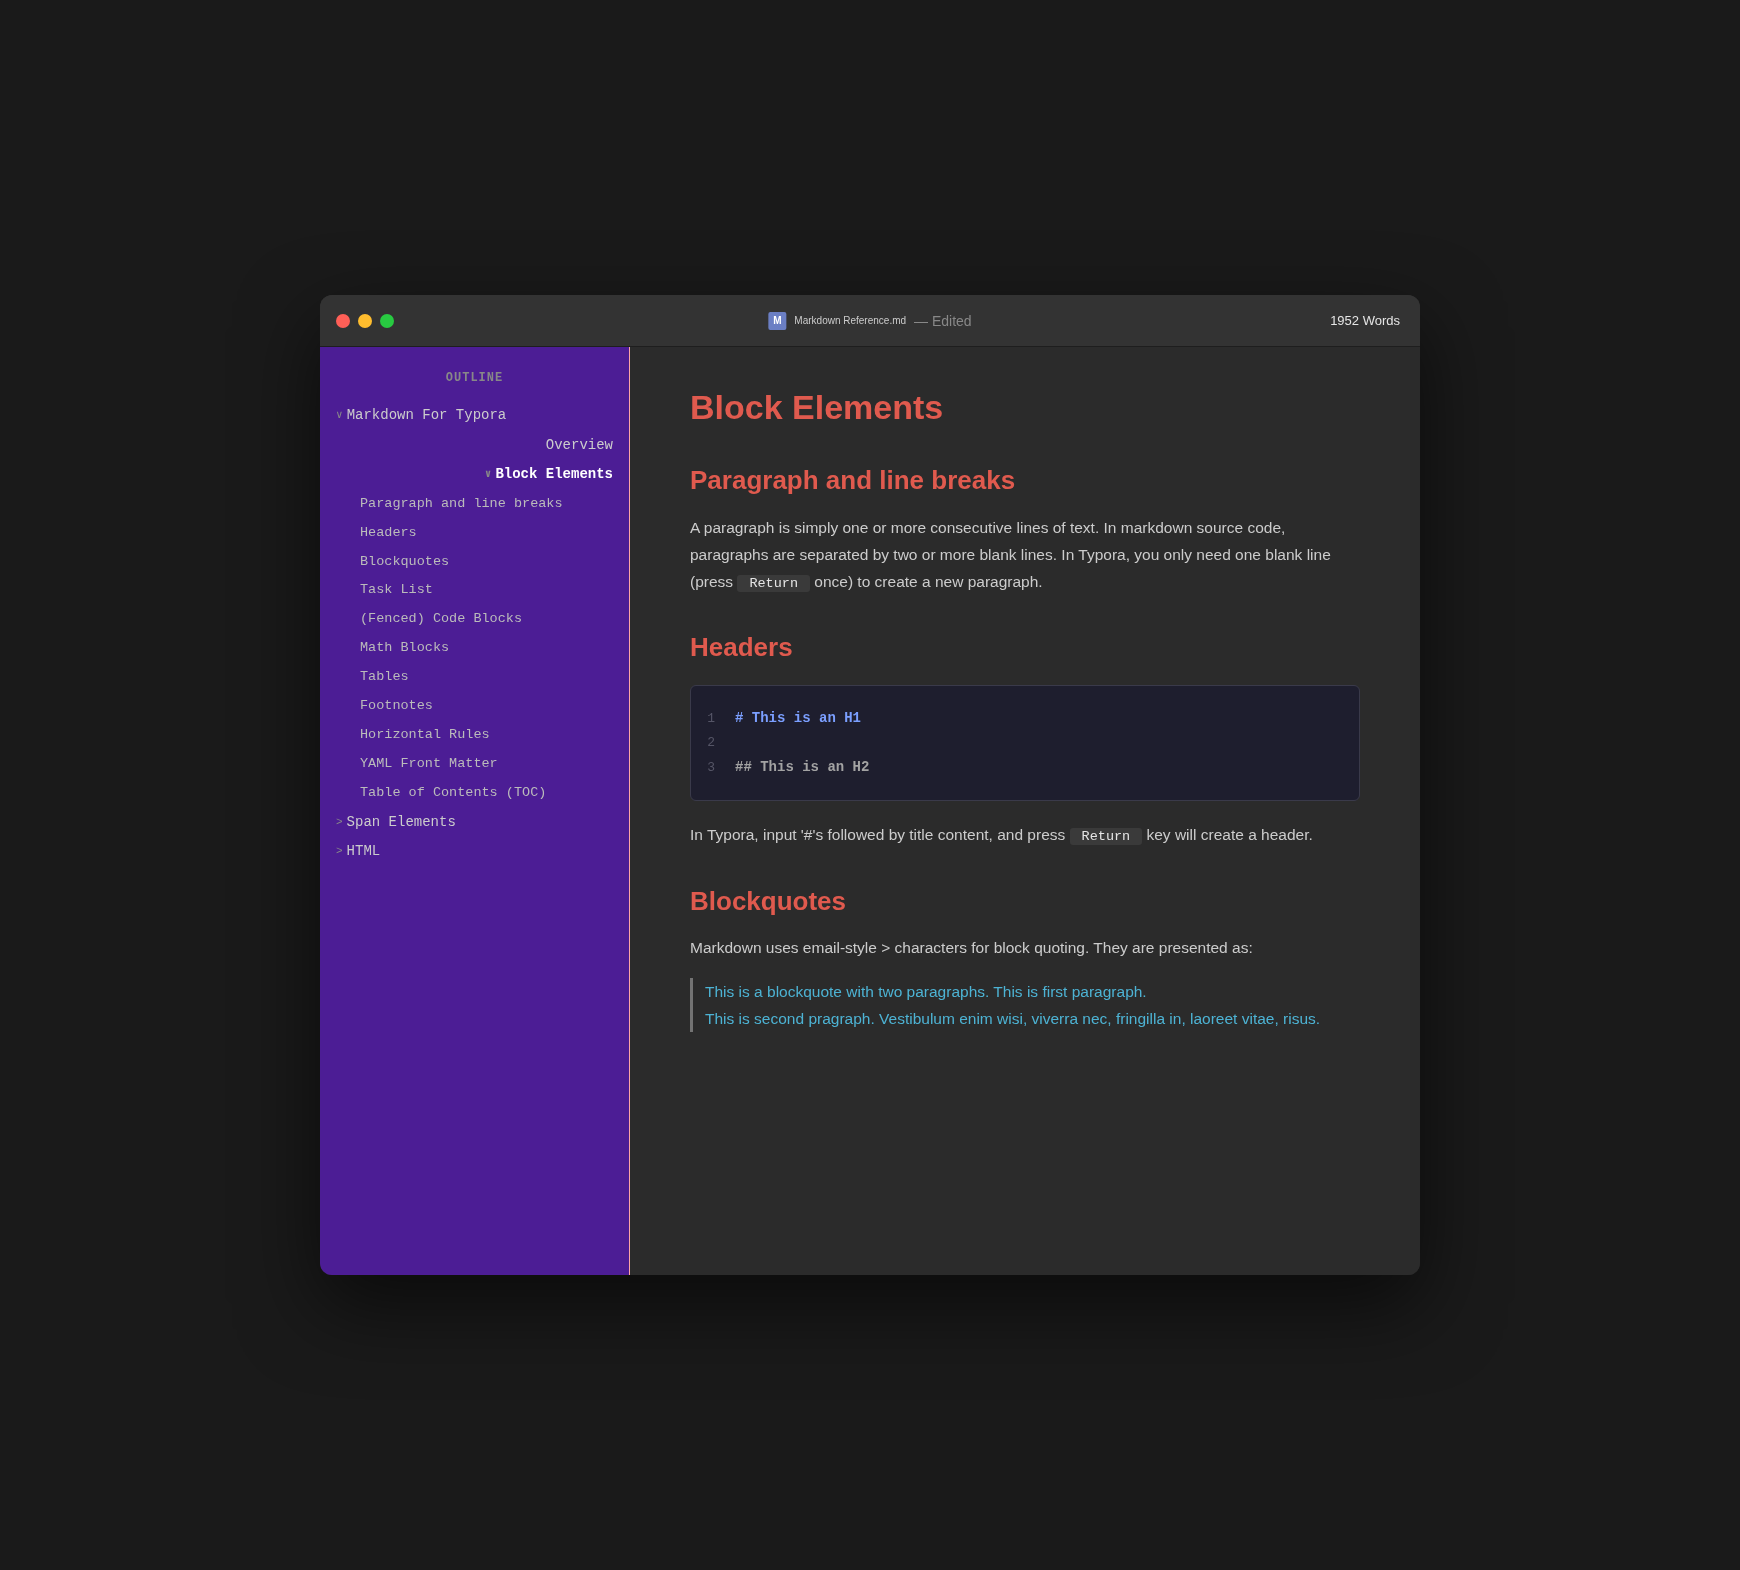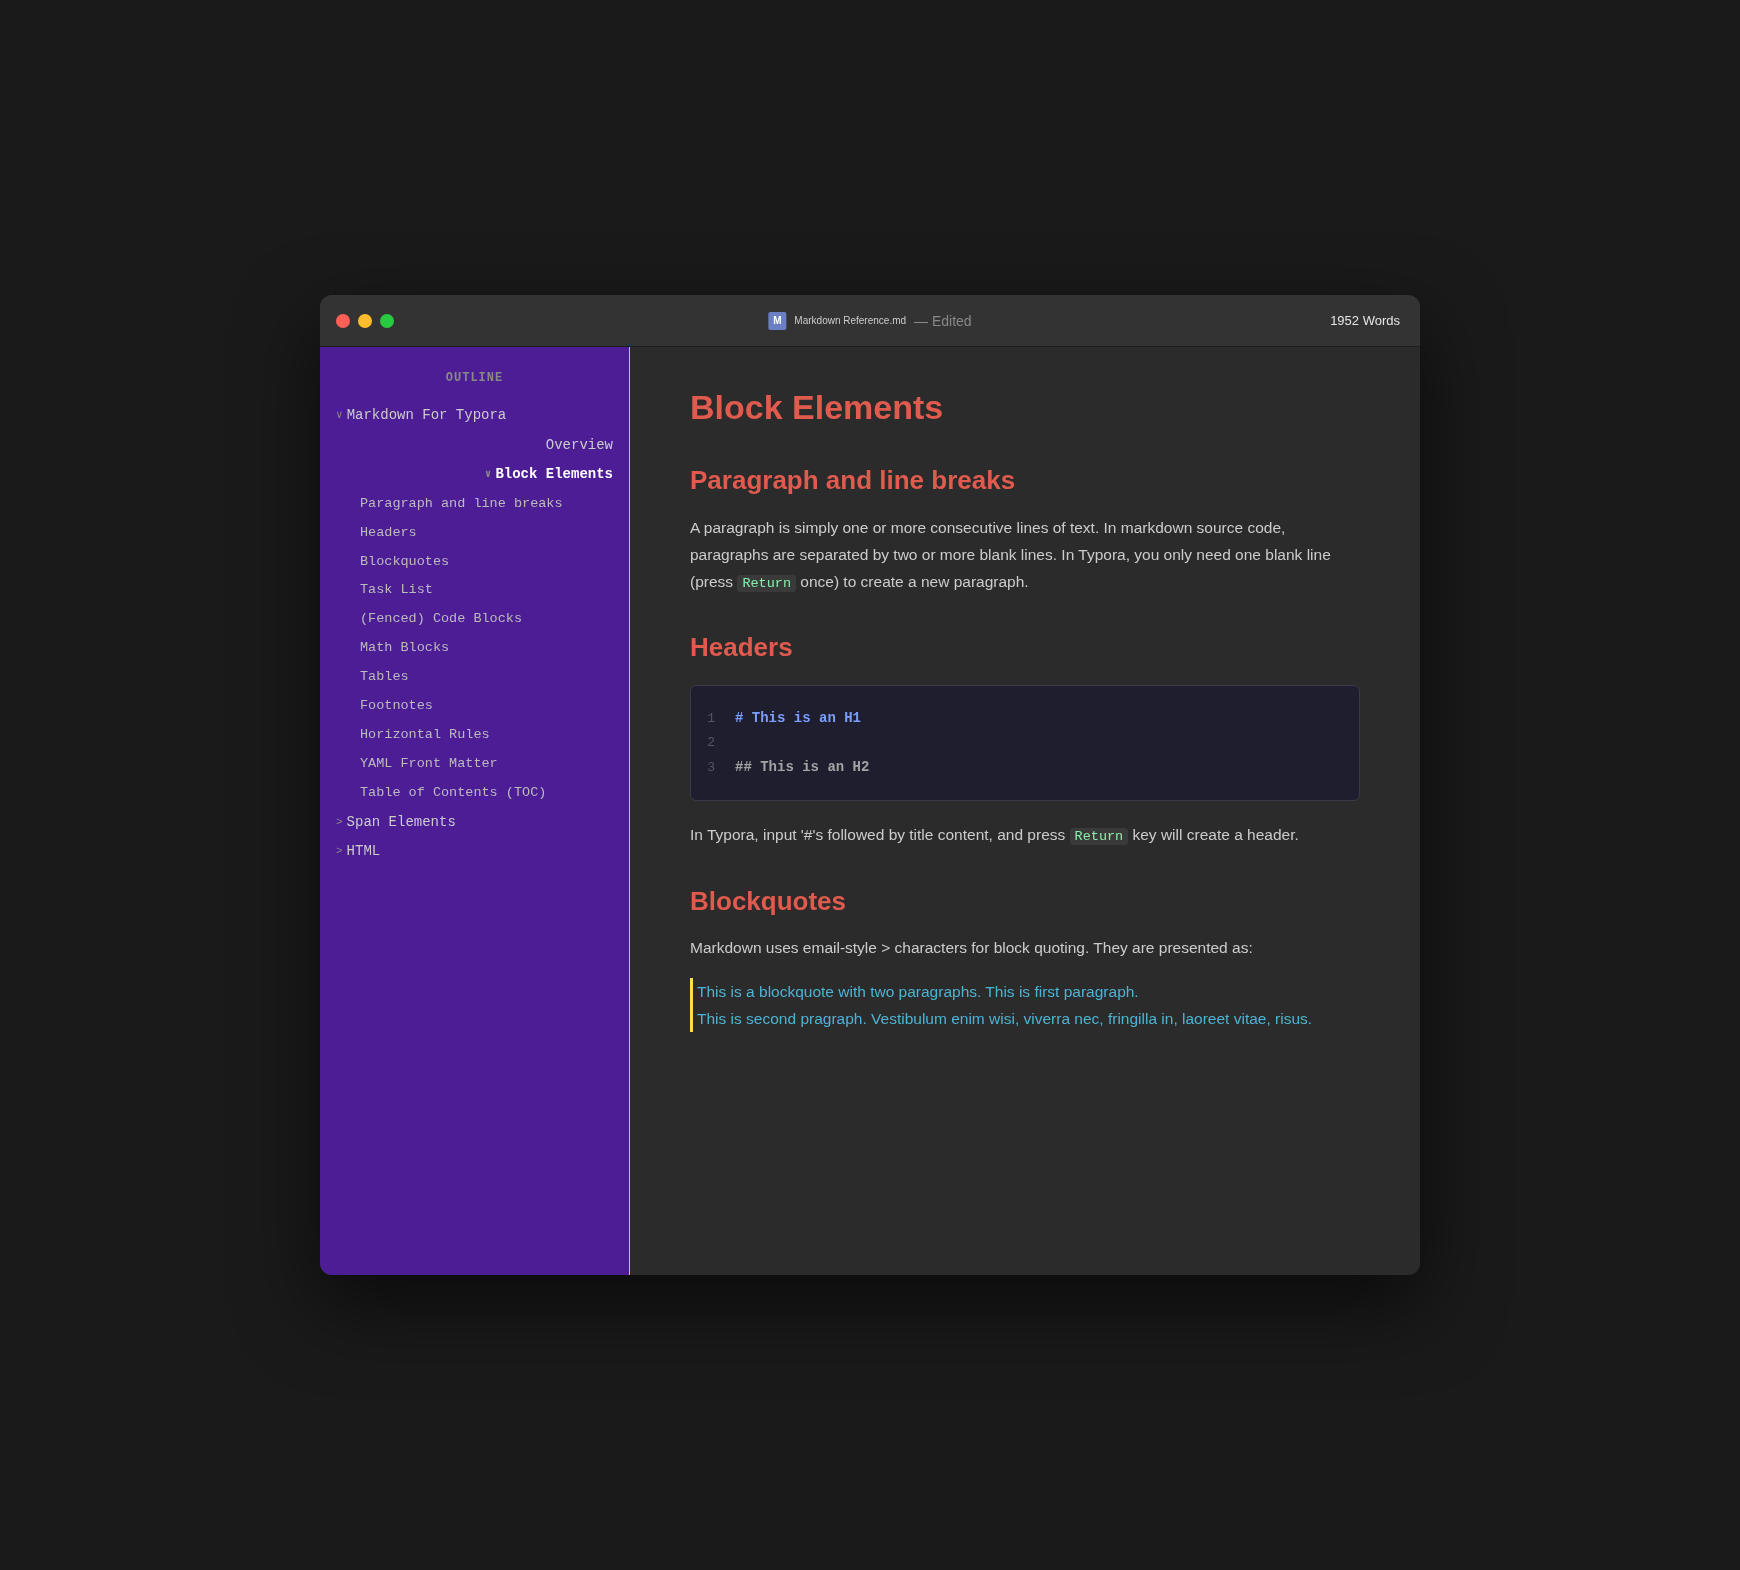--- a/index.html
+++ b/index.html
@@ -191,24 +191,24 @@
 
     .paragraph {
       color: #cccccc;
       font-size: 15.5px;
       line-height: 1.75;
       margin-bottom: 16px;
     }
 
     .inline-code {
       background: #3a3a3a;
-      color: #86efac;
+      color: #e5e5e5;
       font-family: 'Menlo', 'Monaco', 'Courier New', monospace;
       font-size: 13.5px;
-      padding: 1px 5px;
+      padding: 1px 12px;
       border-radius: 3px;
     }
 
     .code-block {
       background: #1e1e2e;
       border: 1px solid #3a3a4a;
       border-radius: 6px;
       padding: 20px 20px 20px 0;
       margin: 20px 0;
       font-family: 'Menlo', 'Monaco', 'Courier New', monospace;
@@ -239,22 +239,22 @@
       color: #7b9fff;
       font-weight: bold;
     }
 
     .code-h2 {
       color: #a3a3a3;
       font-weight: bold;
     }
 
     .blockquote-container {
-      border-left: 3px solid #fde047;
-      padding-left: 4px;
+      border-left: 3px solid #737373;
+      padding-left: 12px;
       margin: 16px 0;
     }
 
     .blockquote-text {
       color: #4db3d4;
       font-size: 15.5px;
       line-height: 1.75;
     }
 
     

